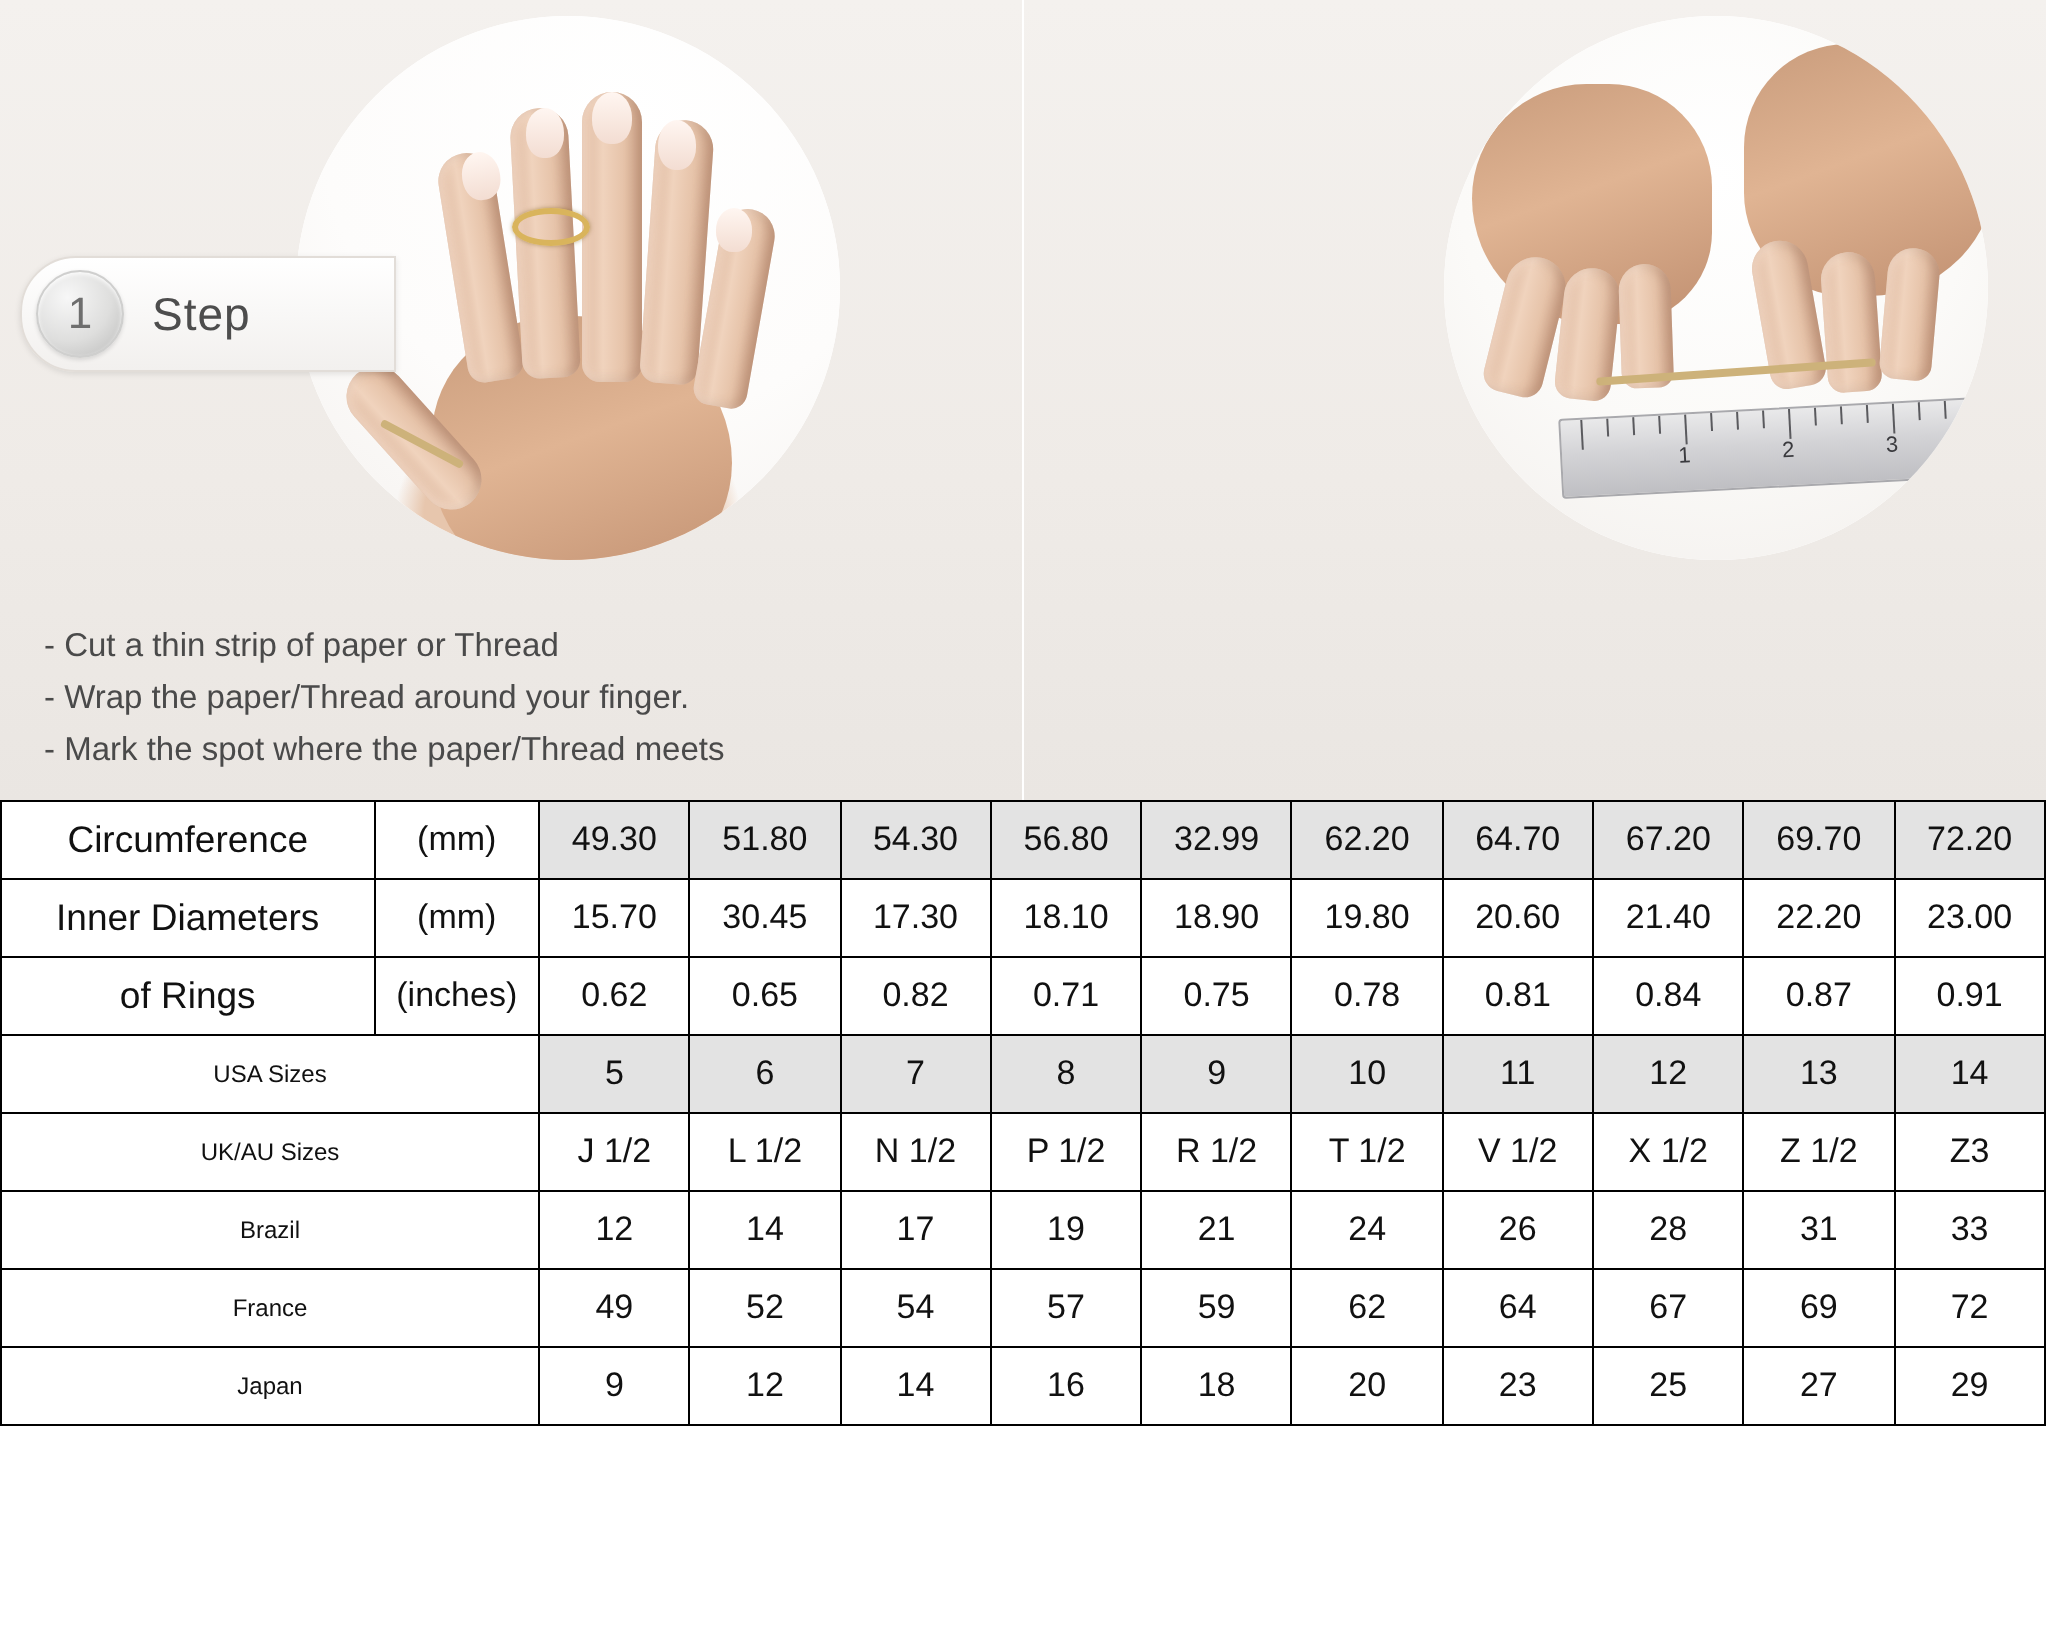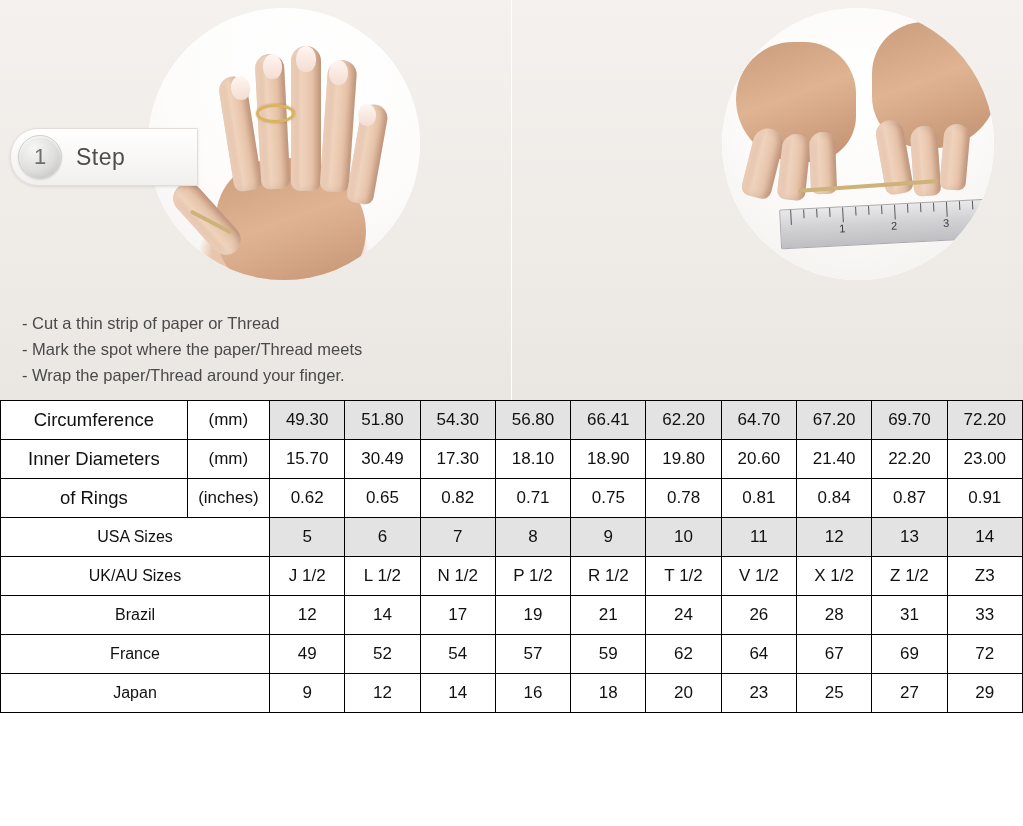--- a/index.html
+++ b/index.html
@@ -193,21 +193,21 @@
     overflow: hidden;
     white-space: nowrap;
   }
   td.lbl {
     text-align: center;
     font-size: 18.5px;
     padding-left: 4px;
   }
   td.lbl-left {
     text-align: left;
-    font-size: 16px;
+    font-size: 12px;
     padding-left: 7px;
   }
   td.unit {
     font-size: 17px;
   }
   td.shaded {
     background: #e3e3e3;
   }
   col.c-label { width: 186px; }
   col.c-unit  { width: 82px; }
@@ -246,22 +246,22 @@
         </div>
       </div>
 
       <div class="step-label s1">
         <div class="step-num">1</div>
         <div class="step-word">Step</div>
       </div>
 
       <div class="bullets b1">
         <div>-  Cut a thin strip of paper or Thread</div>
+        <div>-  Wrap the paper/Thread around your finger.</div>
         <div>-  Mark the spot where the paper/Thread meets</div>
-        <div>-  Wrap the paper/Thread around your finger.</div>
       </div>
     </div>
 
     <div class="step-panel right">
 
       <div class="photo photo-2">
         <div class="hand2">
 
           <div class="palm" style="left:14px; top:34px; width:120px; height:120px; border-radius:50% 45% 40% 55%;"></div>
           <div class="finger" style="left:26px;  top:120px; width:30px; height:70px; transform:rotate(14deg);"></div>
@@ -319,34 +319,34 @@
       </colgroup>
       <tbody>
 
         <tr>
           <td class="lbl" rowspan="1">Circumference</td>
           <td class="unit">(mm)</td>
           <td class="shaded">49.30</td>
           <td class="shaded">51.80</td>
           <td class="shaded">54.30</td>
           <td class="shaded">56.80</td>
-          <td class="shaded">66.41</td>
+          <td class="shaded">32.99</td>
           <td class="shaded">62.20</td>
           <td class="shaded">64.70</td>
           <td class="shaded">67.20</td>
           <td class="shaded">69.70</td>
           <td class="shaded">72.20</td>
         </tr>
 
 
         <tr>
           <td class="lbl">Inner Diameters</td>
           <td class="unit">(mm)</td>
           <td>15.70</td>
-          <td>30.49</td>
+          <td>30.45</td>
           <td>17.30</td>
           <td>18.10</td>
           <td>18.90</td>
           <td>19.80</td>
           <td>20.60</td>
           <td>21.40</td>
           <td>22.20</td>
           <td>23.00</td>
         </tr>
 

